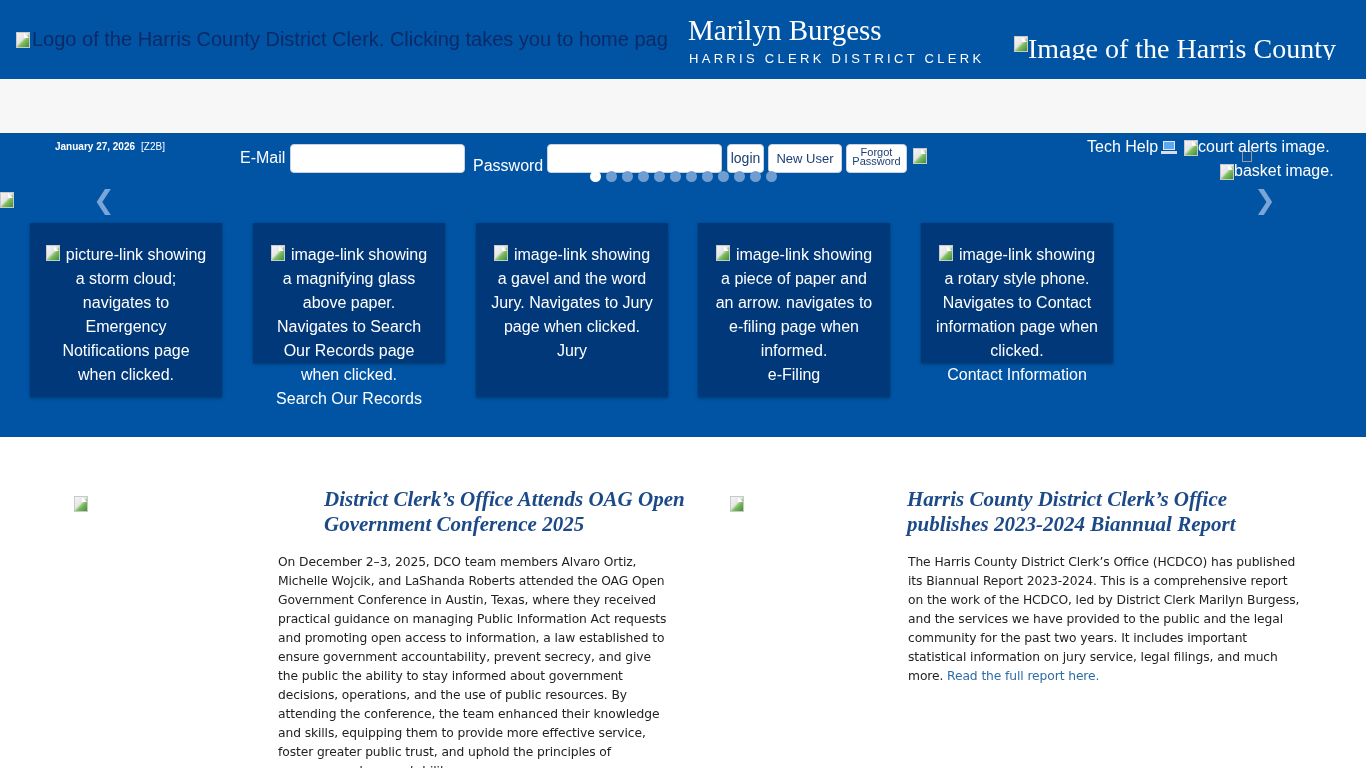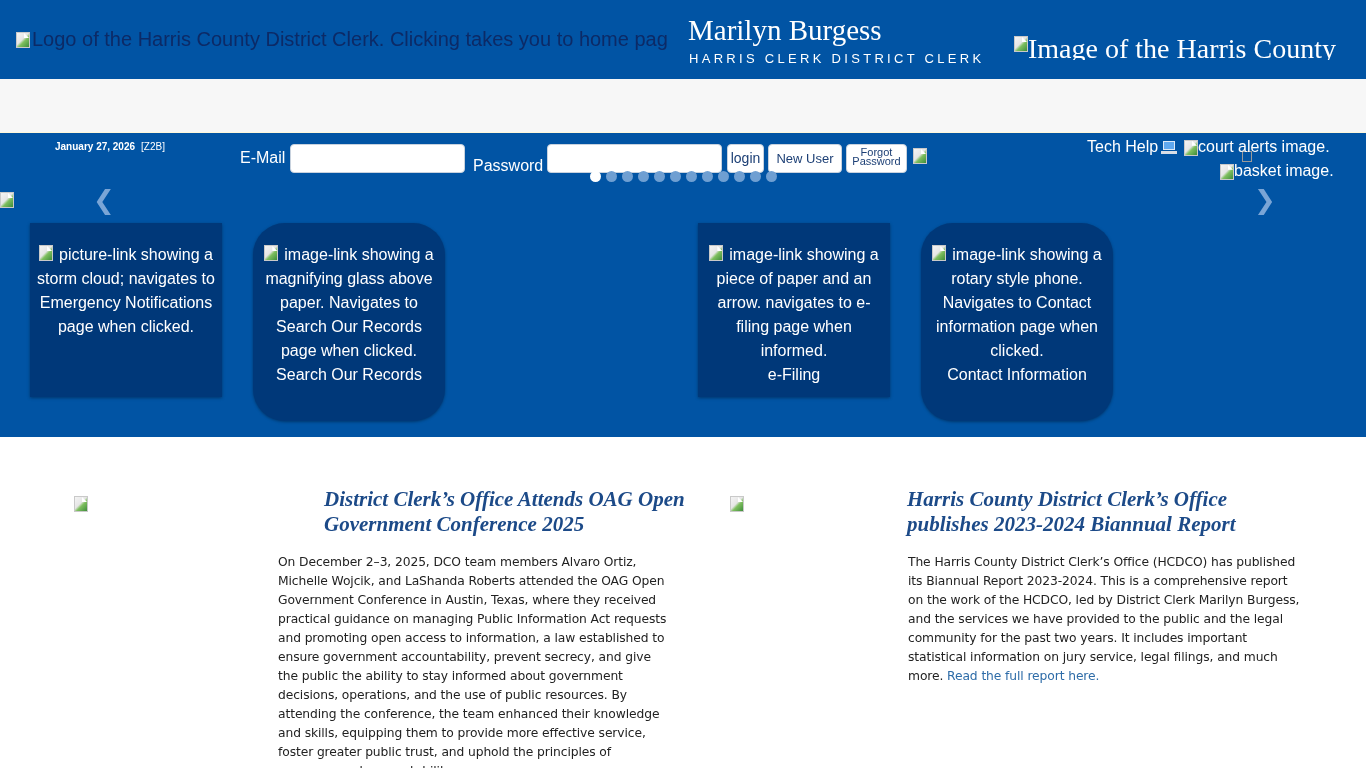--- a/index.html
+++ b/index.html
@@ -40,25 +40,25 @@
   #laptop-icon { position: absolute; left: 1161px; top: 8px; width: 16px; height: 14px; }
   #laptop-icon .scr { position: absolute; left: 2px; top: 0; width: 12px; height: 9px; background: #5fa8ef; border: 1px solid #dce9f7; }
   #laptop-icon .base { position: absolute; left: 0; top: 10px; width: 16px; height: 3px; background: #d9dee6; }
   #court-alerts { position: absolute; left: 1184px; top: 5px; color: #ffffff; font-size: 16px; }
   #basket { position: absolute; left: 1220px; top: 29px; color: #ffffff; font-size: 16px; }
   #slider-broken { position: absolute; left: 0; top: 59px; }
   .arrow { position: absolute; color: #7aa5d6; font-size: 26px; font-weight: bold; font-family: "DejaVu Sans", sans-serif; line-height: 26px; }
   #prev-arrow { left: 93px; top: 54px; }
   #next-arrow { left: 1254px; top: 54px; }
 
-  .card { position: absolute; top: 90px; width: 192px; background: #003879; color: #ffffff; font-size: 16px; line-height: 24px; text-align: center; padding: 20px 7px 0; box-shadow: 0 1px 3px rgba(0,0,0,0.35); }
+  .card { position: absolute; top: 90px; width: 192px; background: #003879; color: #ffffff; font-size: 16px; line-height: 24px; text-align: center; padding: 20px 14px 0; box-shadow: 0 1px 3px rgba(0,0,0,0.35); }
   .card .broken-img { margin-right: 6px; vertical-align: -1px; }
   .card .card-title { display: block; }
   .card.short { height: 174px; }
-  .card.tall { height: 198px; border-radius: 32px; }
+  .card.tall { height: 140px; }
 
   
   .news-img { position: absolute; top: 496px; }
   .news-title { position: absolute; color: #1c4a88; font-family: "Liberation Serif", serif; font-style: italic; font-size: 21px; line-height: 25px; }
   .news-body { position: absolute; color: #222222; font-family: "DejaVu Sans", sans-serif; font-size: 12.3px; line-height: 19px; letter-spacing: -0.1px; }
   .news-link { color: #2e6ca8; text-decoration: none; }
 </style>
 </head>
 <body>
 
@@ -124,20 +124,24 @@
   <div id="prev-arrow" class="arrow">❮</div>
   <div id="next-arrow" class="arrow">❯</div>
 
   <a class="card short" style="left:30px;">
     <span class="broken-img"></span><span>picture-link showing a storm cloud; navigates to Emergency Notifications page when clicked.</span>
   </a>
   <a class="card tall" style="left:253px;">
     <span class="broken-img"></span><span>image-link showing a magnifying glass above paper. Navigates to Search Our Records page when clicked.</span>
     <span class="card-title">Search Our Records</span>
   </a>
+  <a class="card short" style="left:476px;">
+    <span class="broken-img"></span><span>image-link showing a gavel and the word Jury. Navigates to Jury page when clicked.</span>
+    <span class="card-title">Jury</span>
+  </a>
   <a class="card short" style="left:698px;">
     <span class="broken-img"></span><span>image-link showing a piece of paper and an arrow. navigates to e-filing page when informed.</span>
     <span class="card-title">e-Filing</span>
   </a>
   <a class="card tall" style="left:921px;">
     <span class="broken-img"></span><span>image-link showing a rotary style phone. Navigates to Contact information page when clicked.</span>
     <span class="card-title">Contact Information</span>
   </a>
 </div>
 

